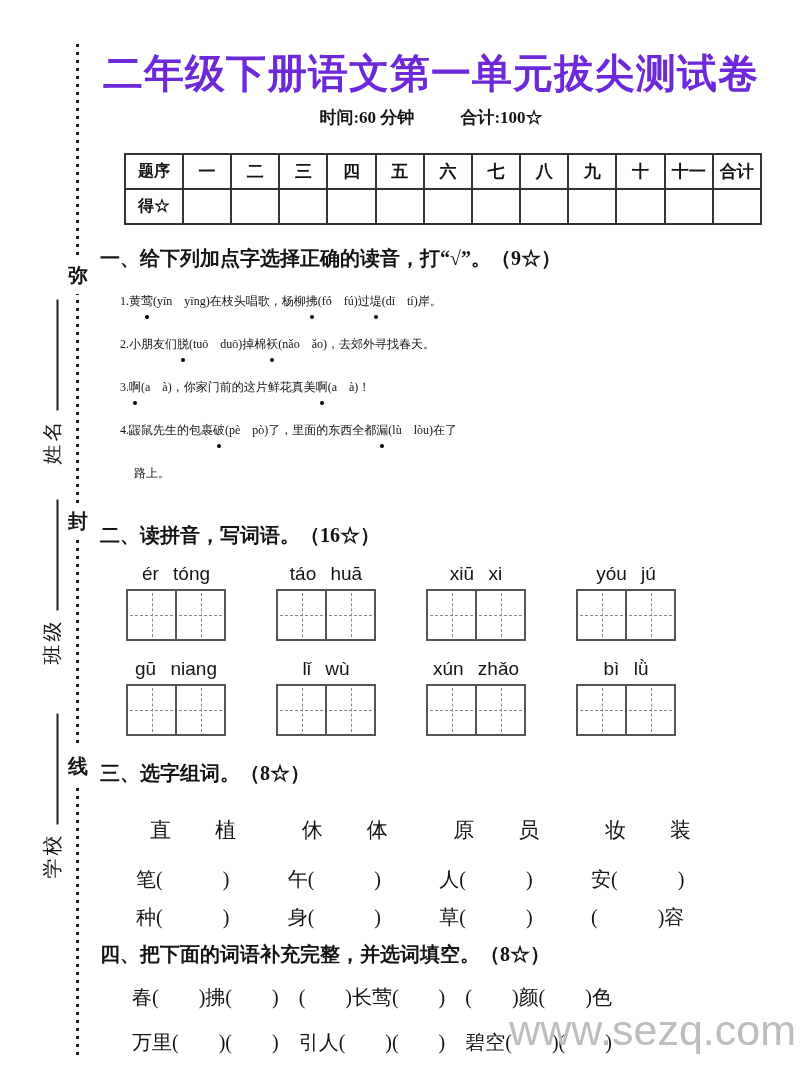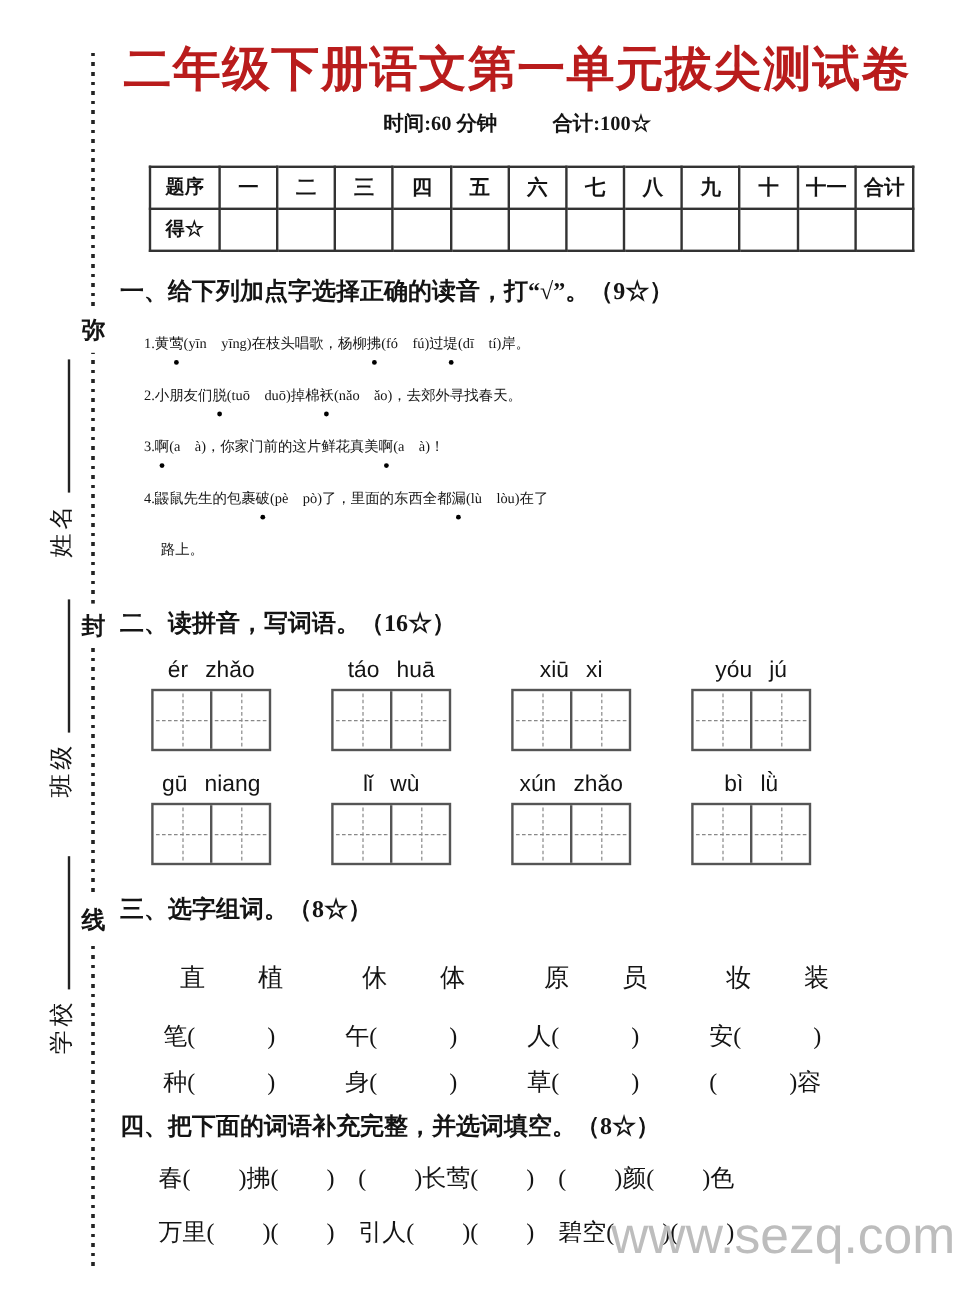--- a/index.html
+++ b/index.html
@@ -13,22 +13,22 @@
              font-size:20px;font-weight:bold;padding:5px 0;z-index:2;}
 
   
   .side-field{position:absolute;left:-38px;width:165px;height:34px;transform:rotate(-90deg);
               display:flex;align-items:flex-end;gap:8px;z-index:2;}
   .side-field .lbl{font-size:20px;font-weight:500;letter-spacing:3px;white-space:nowrap;line-height:1;}
   .side-field .fill{flex:1;border-bottom:2px solid #222;margin-bottom:3px;}
 
   
   .content{position:absolute;left:100px;top:0;width:662px;}
-  .title{margin:32px 0 0;text-align:center;font-family:"Liberation Sans","DejaVu Sans",sans-serif;
-         font-weight:900;font-size:40px;letter-spacing:1px;line-height:1.3;color:#b91c1c;}
+  .title{margin:47px 0 0;text-align:center;font-family:"Liberation Sans","DejaVu Sans",sans-serif;
+         font-weight:900;font-size:40px;letter-spacing:1px;line-height:1.3;color:#6d28d9;}
   .subtitle{margin-top:7px;display:flex;justify-content:center;gap:46px;
             font-size:17px;font-weight:bold;}
 
   .score-table{border-collapse:collapse;margin:24px 0 0 24px;}
   .score-table td{border:2px solid #333;height:31px;text-align:center;font-weight:bold;
                   font-size:17px;padding:1px;width:47px;}
   .score-table td:first-child{width:58px;font-size:16px;}
 
   .sec-head{font-size:20px;font-weight:bold;line-height:26px;margin-top:20px;}
   #sec2-head{margin-top:36px;} #sec3-head{margin-top:24px;} #sec4-head{margin-top:11px;}
@@ -141,21 +141,21 @@
           <div class="item"><span>4.鼹鼠先生的包裹</span><span class="udot">破</span><span>(pè　pò)了，里面的东西全都</span><span class="udot">漏</span><span>(lù　lòu)在了</span></div>
           <div class="item cont"><span>路上。</span></div>
         </div>
     </div>
 
     <div class="sec">
       <div class="sec-head" id="sec2-head">二、读拼音，写词语。（16☆）</div>
       <div id="sec2-rows">
           <div class="pin-row">
             <div class="pword">
-              <div class="pin-label">ér zhǎo</div>
+              <div class="pin-label">ér tóng</div>
               <div class="pgrid">
                 <div class="pcell"></div>
                 <div class="pcell"></div>
               </div>
             </div>
             <div class="pword">
               <div class="pin-label">táo huā</div>
               <div class="pgrid">
                 <div class="pcell"></div>
                 <div class="pcell"></div>

